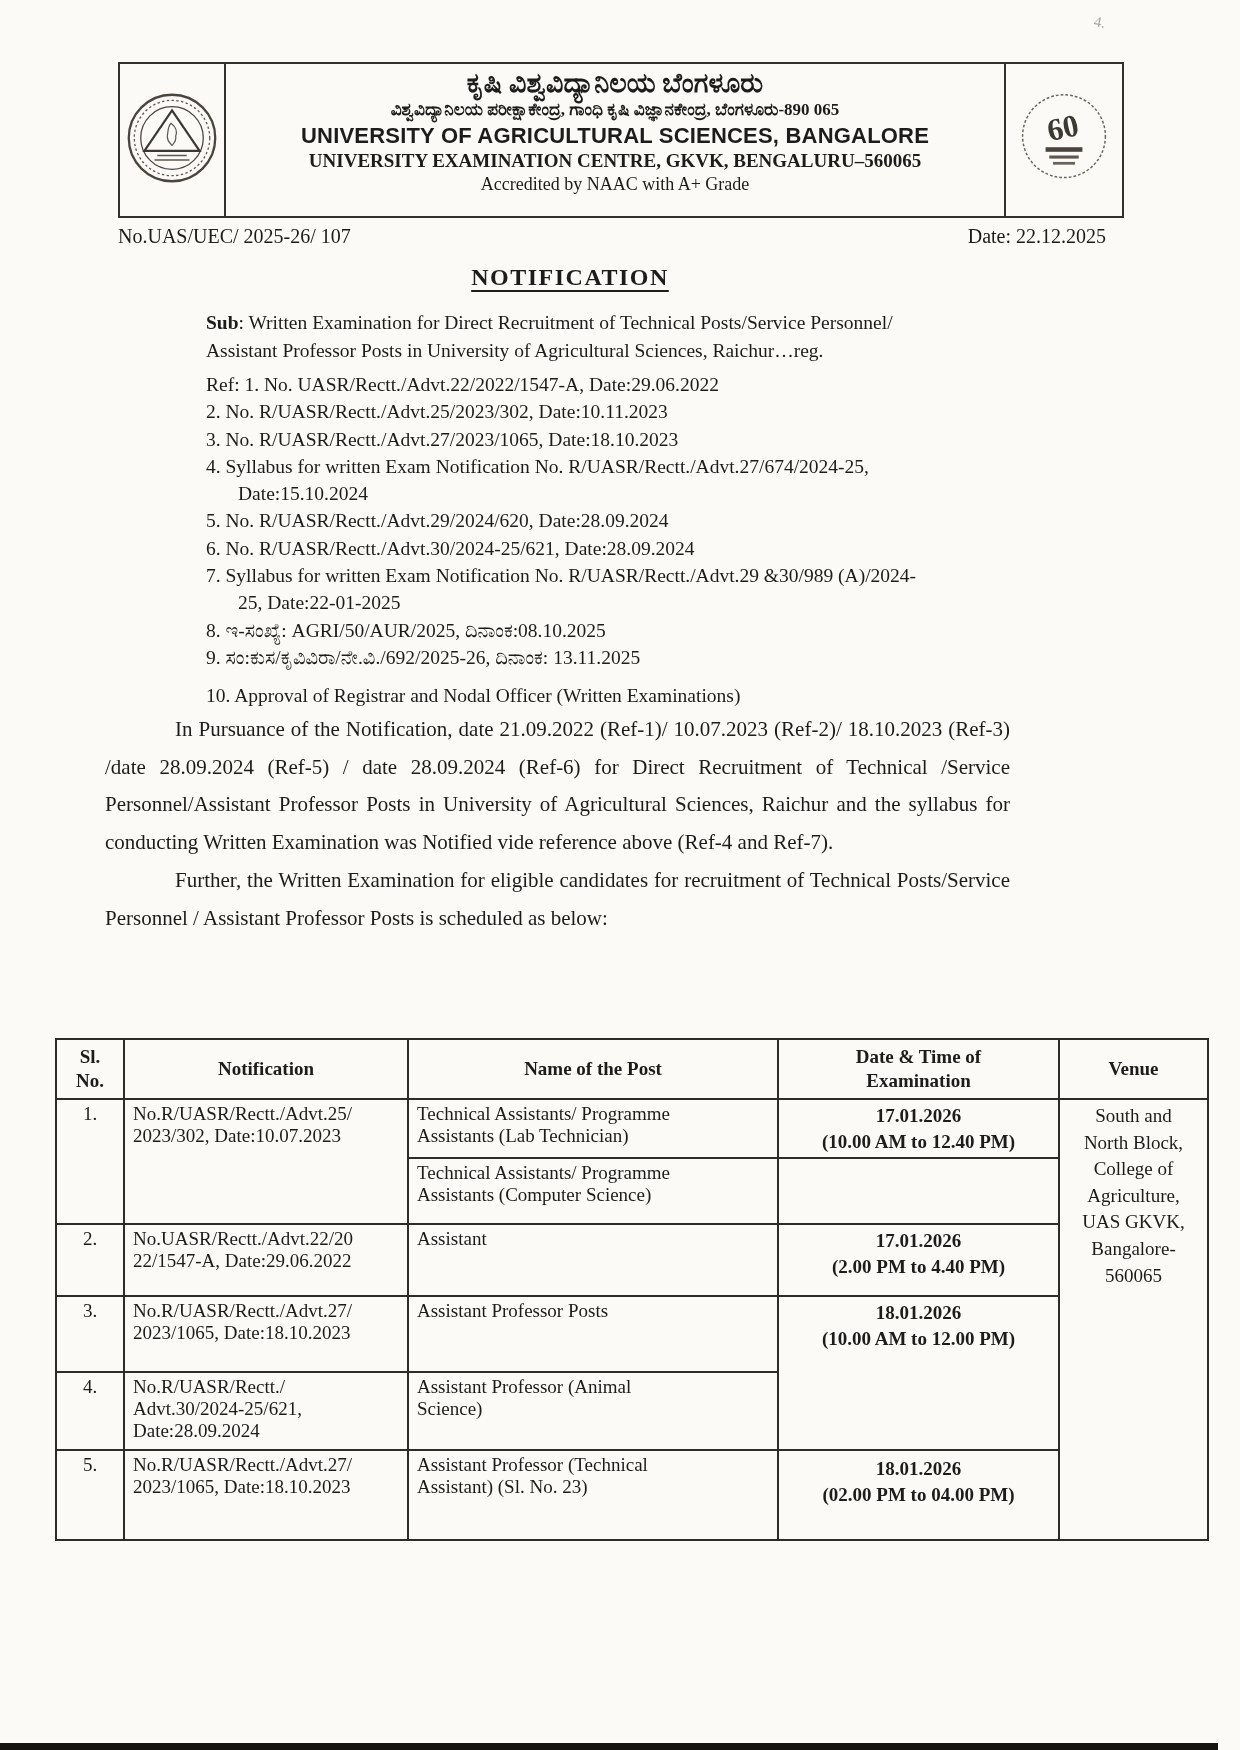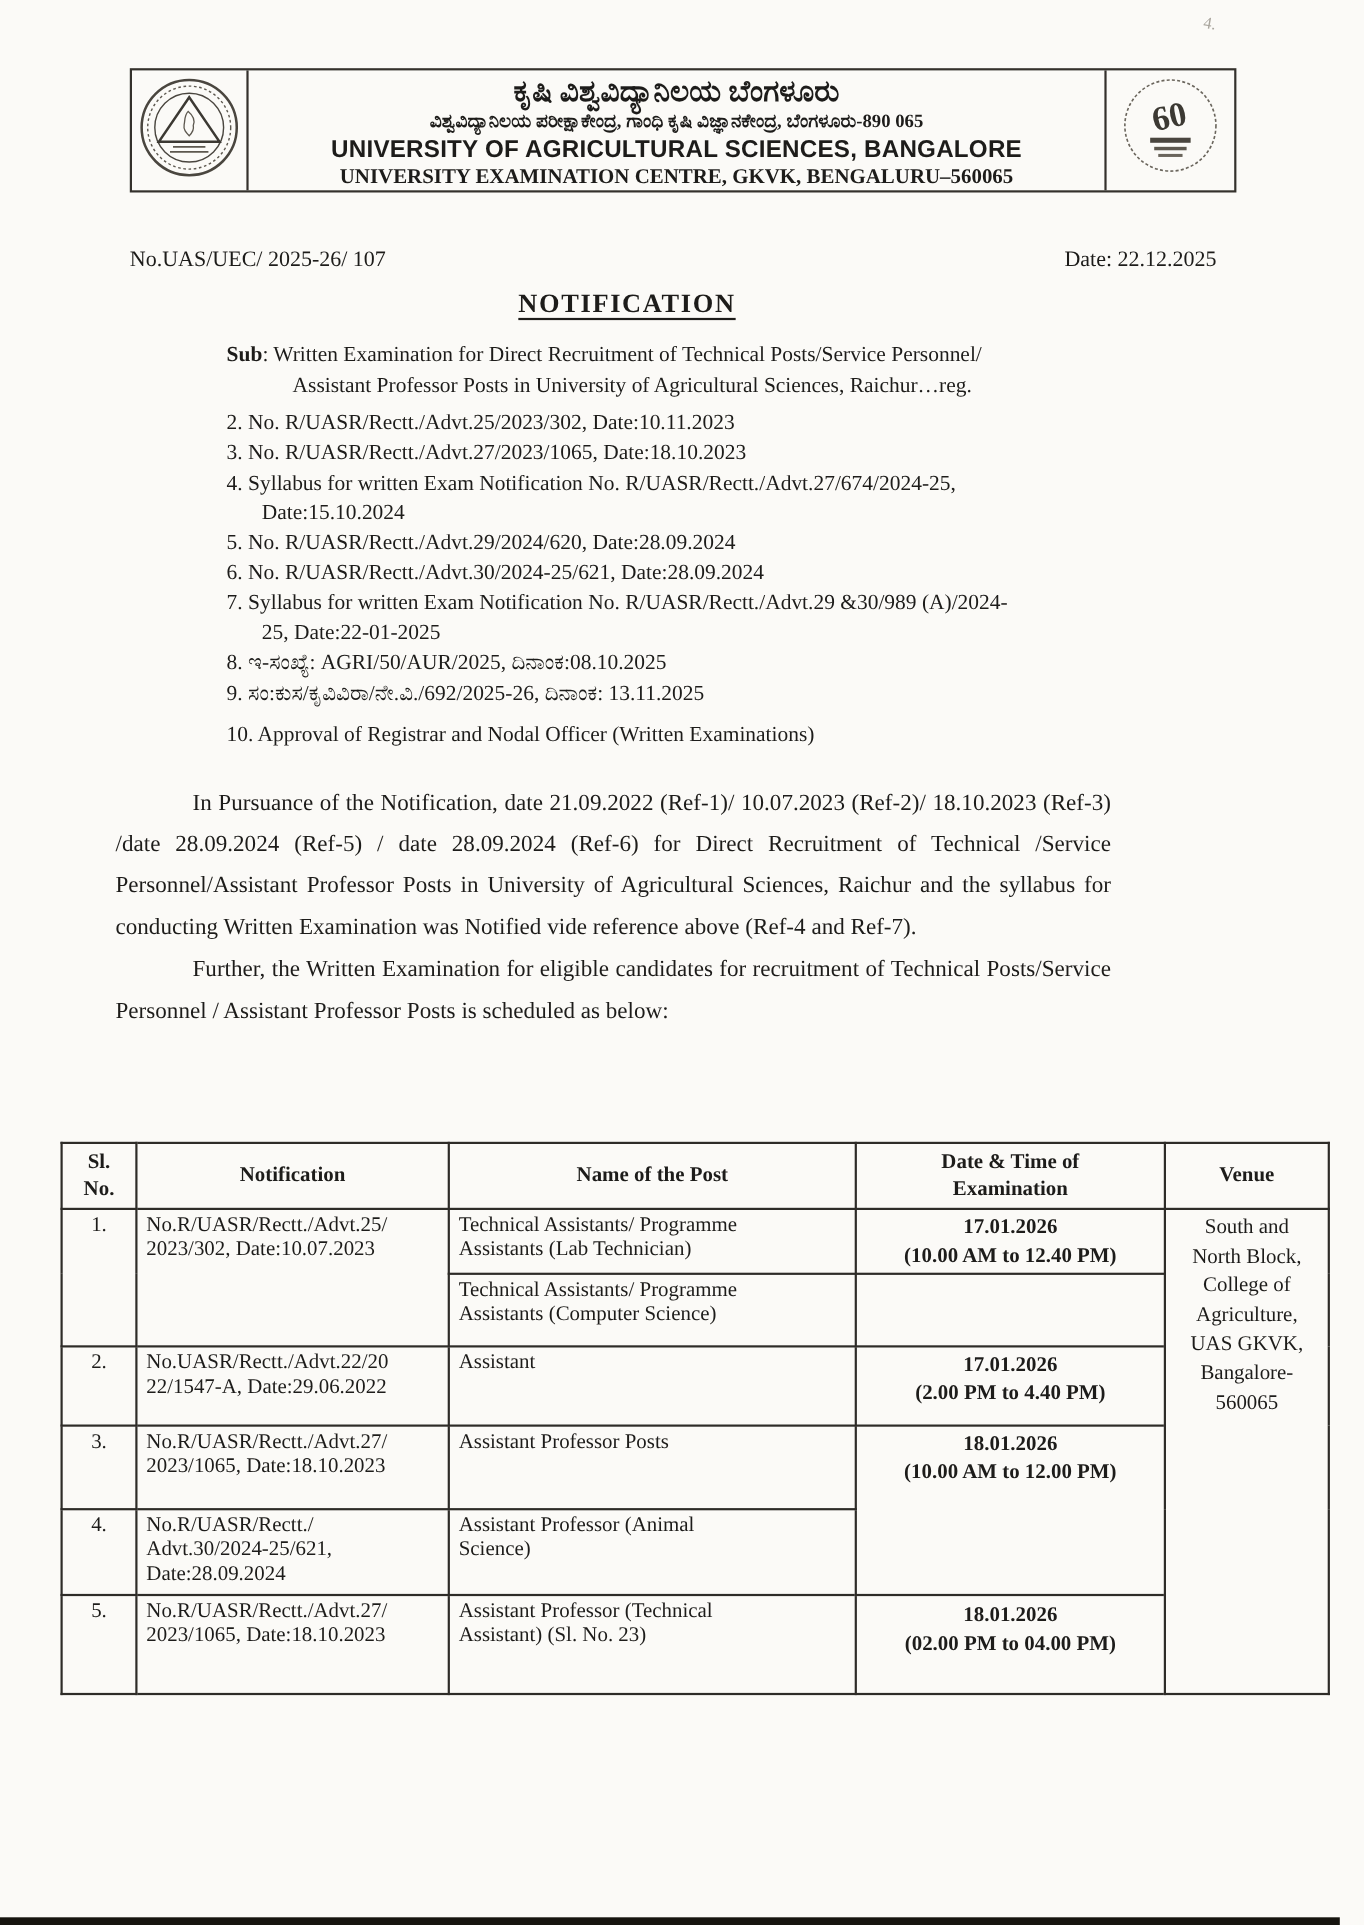--- a/index.html
+++ b/index.html
@@ -4,21 +4,21 @@
 <style>
   html,body{margin:0;padding:0;background:#e8e6e1;}
   .page{
     position:relative;width:1240px;height:1750px;margin:0 auto;
     background:#fbfaf7;overflow:hidden;color:#1d1c1a;
     font-family:"Liberation Serif", serif;
   }
   .corner-mark{position:absolute;top:14px;left:1094px;color:#a9a59d;font-size:15px;transform:rotate(10deg);}
   
   .header-box{
-    position:absolute;left:118px;top:62px;width:1006px;height:113px;
+    position:absolute;left:118px;top:62px;width:1006px;height:156px;
     border:2px solid #34312c;box-sizing:border-box;display:flex;background:#fbfaf7;
   }
   .logo-cell{width:104px;flex:none;border-right:2px solid #34312c;display:flex;align-items:center;justify-content:center;}
   .logo-cell.right{width:116px;border-right:none;border-left:2px solid #34312c;}
   .header-center{flex:1;text-align:center;padding-top:3px;overflow:hidden;}
   .kn-title{font-size:27px;font-weight:bold;line-height:1.2;}
   .kn-sub{font-size:17px;font-weight:bold;margin-top:1px;line-height:1.2;}
   .uni-name{font-family:"Liberation Sans", sans-serif;font-size:22px;font-weight:bold;margin-top:2px;letter-spacing:.2px;line-height:1.15;}
   .exam-centre{font-size:19px;font-weight:bold;margin-top:2px;line-height:1.15;}
   .accred{font-size:18px;font-weight:normal;margin-top:3px;line-height:1.1;}
@@ -26,21 +26,21 @@
   .ref-line{position:absolute;top:225px;left:118px;width:988px;display:flex;justify-content:space-between;font-size:20px;}
   
   .doc-title{
     position:absolute;top:264px;left:0;width:1140px;text-align:center;
     font-size:24px;font-weight:bold;letter-spacing:1.5px;
     text-decoration:underline;text-underline-offset:5px;text-decoration-thickness:2px;
   }
   
   .subject{position:absolute;top:309px;left:206px;width:840px;font-size:19.5px;line-height:1.42;}
   .subject .sub-label{font-weight:bold;}
-  .subject .line2{margin-left:60px;}
+  .subject .line2{}
   
   .refs{position:absolute;top:371px;left:206px;width:845px;font-size:19.5px;line-height:1.4;}
   .ref-item{white-space:pre-line;padding-left:32px;text-indent:-32px;}
   .ref-item.spaced{margin-top:11px;}
   
   .para{position:absolute;left:105px;width:905px;font-size:21px;text-align:justify;}
   .para.p1{top:711px;line-height:1.79;text-indent:70px;}
   .para.p2{top:861px;line-height:1.82;text-indent:70px;}
   
   table.schedule{position:absolute;top:1038px;left:55px;border-collapse:collapse;table-layout:fixed;font-size:19px;}
@@ -102,20 +102,21 @@
   </div>
 
   <div class="doc-title">NOTIFICATION</div>
 
   <div class="subject">
     <div><span class="sub-label">Sub</span><span>: Written Examination for Direct Recruitment of Technical Posts/Service Personnel/</span></div>
     <div class="line2">Assistant Professor Posts in University of Agricultural Sciences, Raichur…reg.</div>
   </div>
 
   <div class="refs">
+    <div class="ref-item">Ref: 1. No. UASR/Rectt./Advt.22/2022/1547-A, Date:29.06.2022</div>
     <div class="ref-item">2. No. R/UASR/Rectt./Advt.25/2023/302, Date:10.11.2023</div>
     <div class="ref-item">3. No. R/UASR/Rectt./Advt.27/2023/1065, Date:18.10.2023</div>
     <div class="ref-item">4. Syllabus for written Exam Notification No. R/UASR/Rectt./Advt.27/674/2024-25,
 Date:15.10.2024</div>
     <div class="ref-item">5. No. R/UASR/Rectt./Advt.29/2024/620, Date:28.09.2024</div>
     <div class="ref-item">6. No. R/UASR/Rectt./Advt.30/2024-25/621, Date:28.09.2024</div>
     <div class="ref-item">7. Syllabus for written Exam Notification No. R/UASR/Rectt./Advt.29 &amp;30/989 (A)/2024-
 25, Date:22-01-2025</div>
     <div class="ref-item">8. ಇ-ಸಂಖ್ಯೆ:  AGRI/50/AUR/2025, ದಿನಾಂಕ:08.10.2025</div>
     <div class="ref-item">9. ಸಂ:ಕುಸ/ಕೃವಿವಿರಾ/ನೇ.ವಿ./692/2025-26, ದಿನಾಂಕ: 13.11.2025</div>

